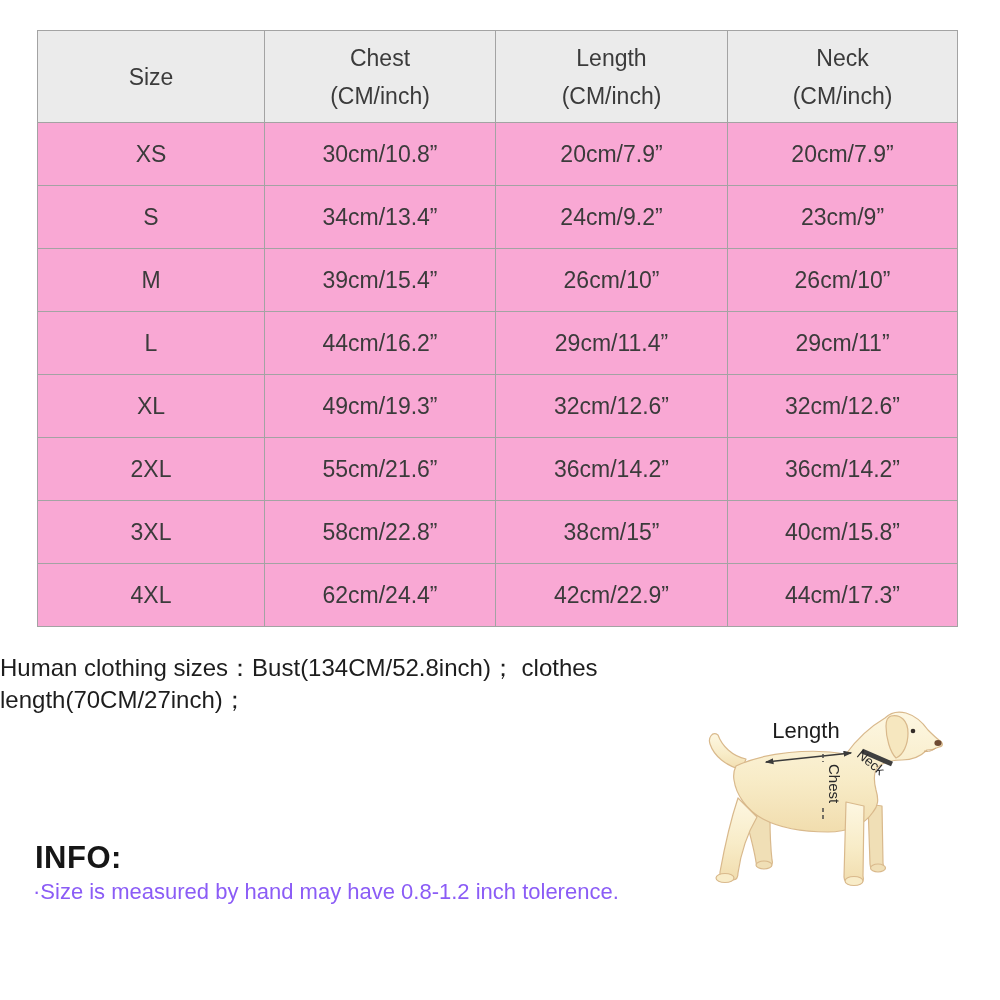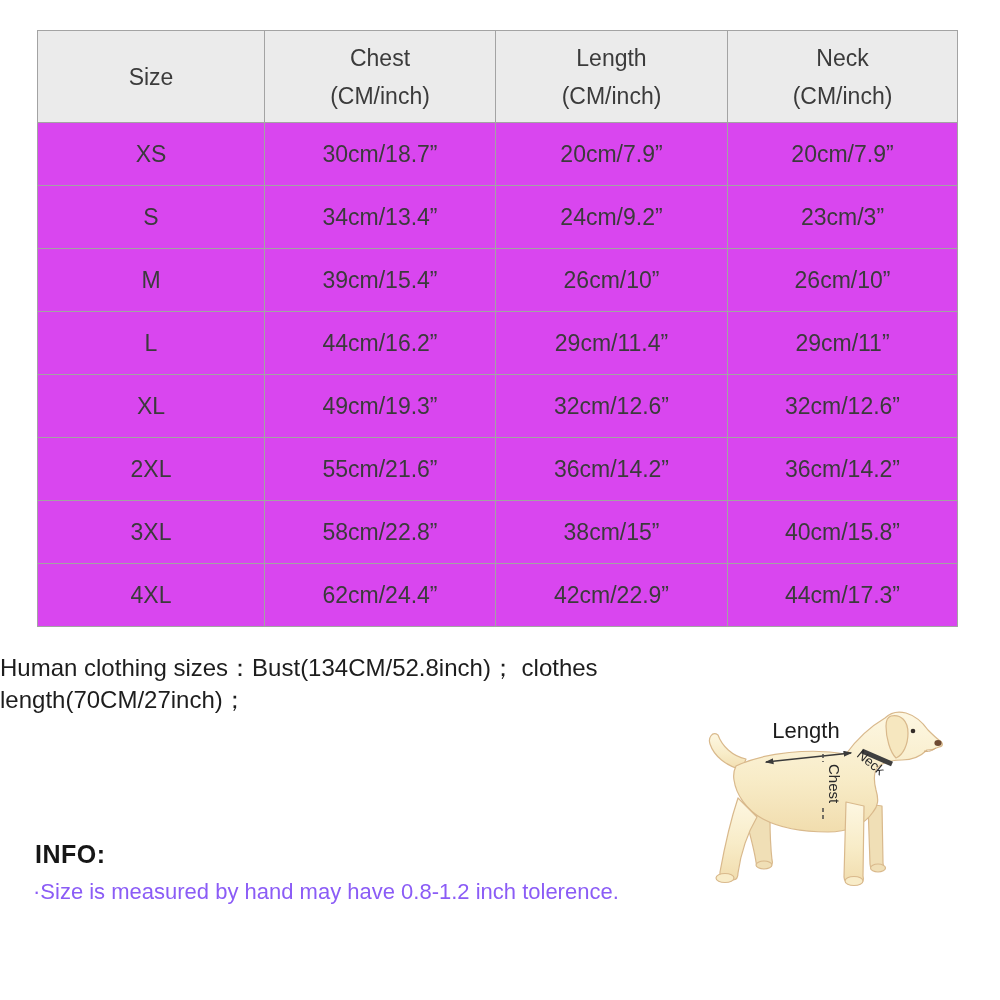--- a/index.html
+++ b/index.html
@@ -25,41 +25,41 @@
   table.size-chart col.c1{width:227px;}
   table.size-chart col.c2{width:231px;}
   table.size-chart col.c3{width:232px;}
   table.size-chart col.c4{width:230px;}
   table.size-chart th,
   table.size-chart td{
     border:1px solid var(--border);
     text-align:center;vertical-align:middle;
     color:var(--cell-text);
     font-size:23px;font-weight:400;
-    background:#d946ef;
+    background:#f9a8d4;
   }
   table.size-chart th{
     height:92px;background:var(--header-bg);
   }
   table.size-chart td{height:63px;}
   .th-inner{display:flex;flex-direction:column;justify-content:center;line-height:38px;}
 
   
   .human-note{
     position:absolute;left:0;top:652px;width:811px;
     text-align:left;font-size:24px;color:var(--dark-text);
   }
 
   
   .dog-diagram{position:absolute;left:680px;top:700px;width:290px;height:200px;}
 
   
   .info-heading{
     position:absolute;left:35px;top:840px;
-    font-size:25px;font-weight:700;color:#161616;letter-spacing:.5px;
+    font-size:31px;font-weight:700;color:#161616;letter-spacing:.5px;
   }
   .info-line-1{
     position:absolute;left:33px;top:879px;
     font-size:22px;color:#8b5cf6;
   }
   .info-line-2{
     position:absolute;left:35px;top:915px;
     font-size:22px;color:#383838;
   }
 </style>
@@ -99,29 +99,29 @@
           <div class="th-inner">
             <div>Neck</div>
             <div>(CM/inch)</div>
           </div>
         </th>
       </tr>
     </thead>
     <tbody>
       <tr>
         <td>XS</td>
-        <td>30cm/18.7”</td>
+        <td>30cm/10.8”</td>
         <td>20cm/7.9”</td>
         <td>20cm/7.9”</td>
       </tr>
       <tr>
         <td>S</td>
         <td>34cm/13.4”</td>
         <td>24cm/9.2”</td>
-        <td>23cm/3”</td>
+        <td>23cm/9”</td>
       </tr>
       <tr>
         <td>M</td>
         <td>39cm/15.4”</td>
         <td>26cm/10”</td>
         <td>26cm/10”</td>
       </tr>
       <tr>
         <td>L</td>
         <td>44cm/16.2”</td>

